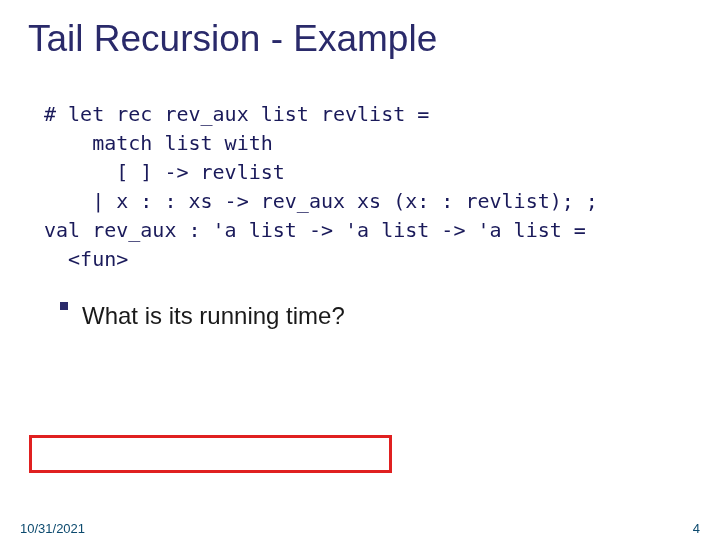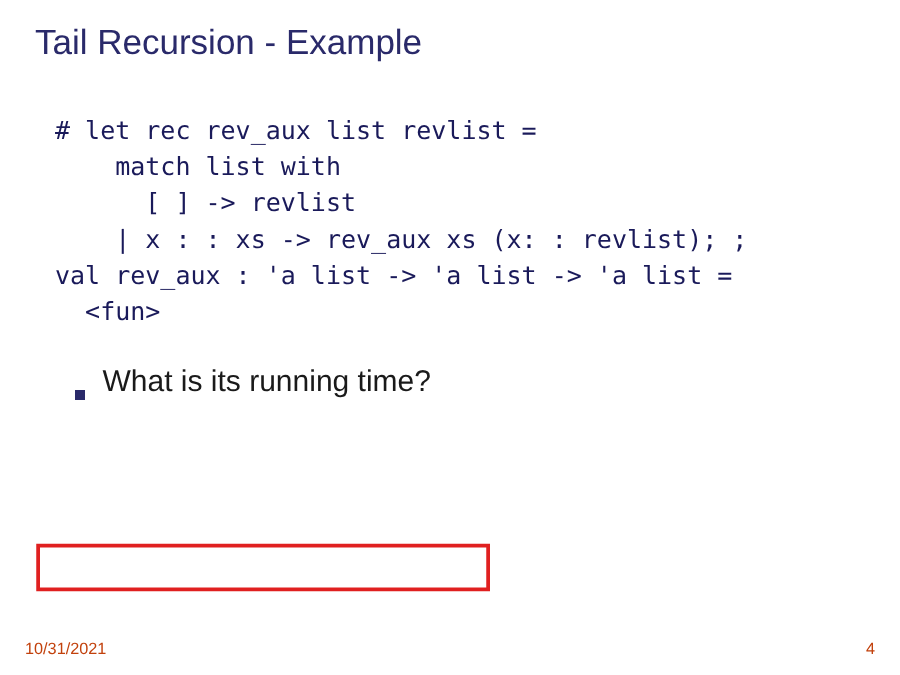--- a/index.html
+++ b/index.html
@@ -14,36 +14,36 @@
   }
   .slide {
     padding: 18px 28px 0 28px;
     box-sizing: border-box;
     width: 100%;
     height: 100%;
     position: relative;
   }
   .title {
     color: #2a2a6a;
-    font-size: 28px;
+    font-size: 37px;
     font-weight: 400;
     margin: 0 0 40px 0;
   }
   .code-block {
     font-family: "Lucida Console", Monaco, monospace;
     font-size: 20px;
     color: #1a1a5a;
     white-space: pre;
     line-height: 1.45;
     margin-left: 16px;
     margin-bottom: 28px;
   }
   .bullet-row {
     display: flex;
-    align-items: flex-end;
+    align-items: flex-start;
     margin-left: 32px;
     margin-top: 8px;
   }
   .bullet {
     width: 8px;
     height: 8px;
     background: #2a2a6a;
     margin-right: 14px;
     flex-shrink: 0;
   }
@@ -57,27 +57,27 @@
     border: 3px solid #e02020;
     left: 29px;
     top: 435px;
     width: 363px;
     height: 38px;
     box-sizing: border-box;
     pointer-events: none;
   }
   .footer {
     position: absolute;
-    bottom: 14px;
+    bottom: 4px;
     left: 20px;
     right: 20px;
     display: flex;
     justify-content: space-between;
     font-size: 13px;
-    color: #c2410c;
+    color: #0c4a6e;
   }
 </style>
 </head>
 <body>
 
 <div class="slide">
   <h1 class="title">Tail Recursion - Example</h1>
 
   <div class="code-block"># let rec rev_aux list revlist =
     match list with

